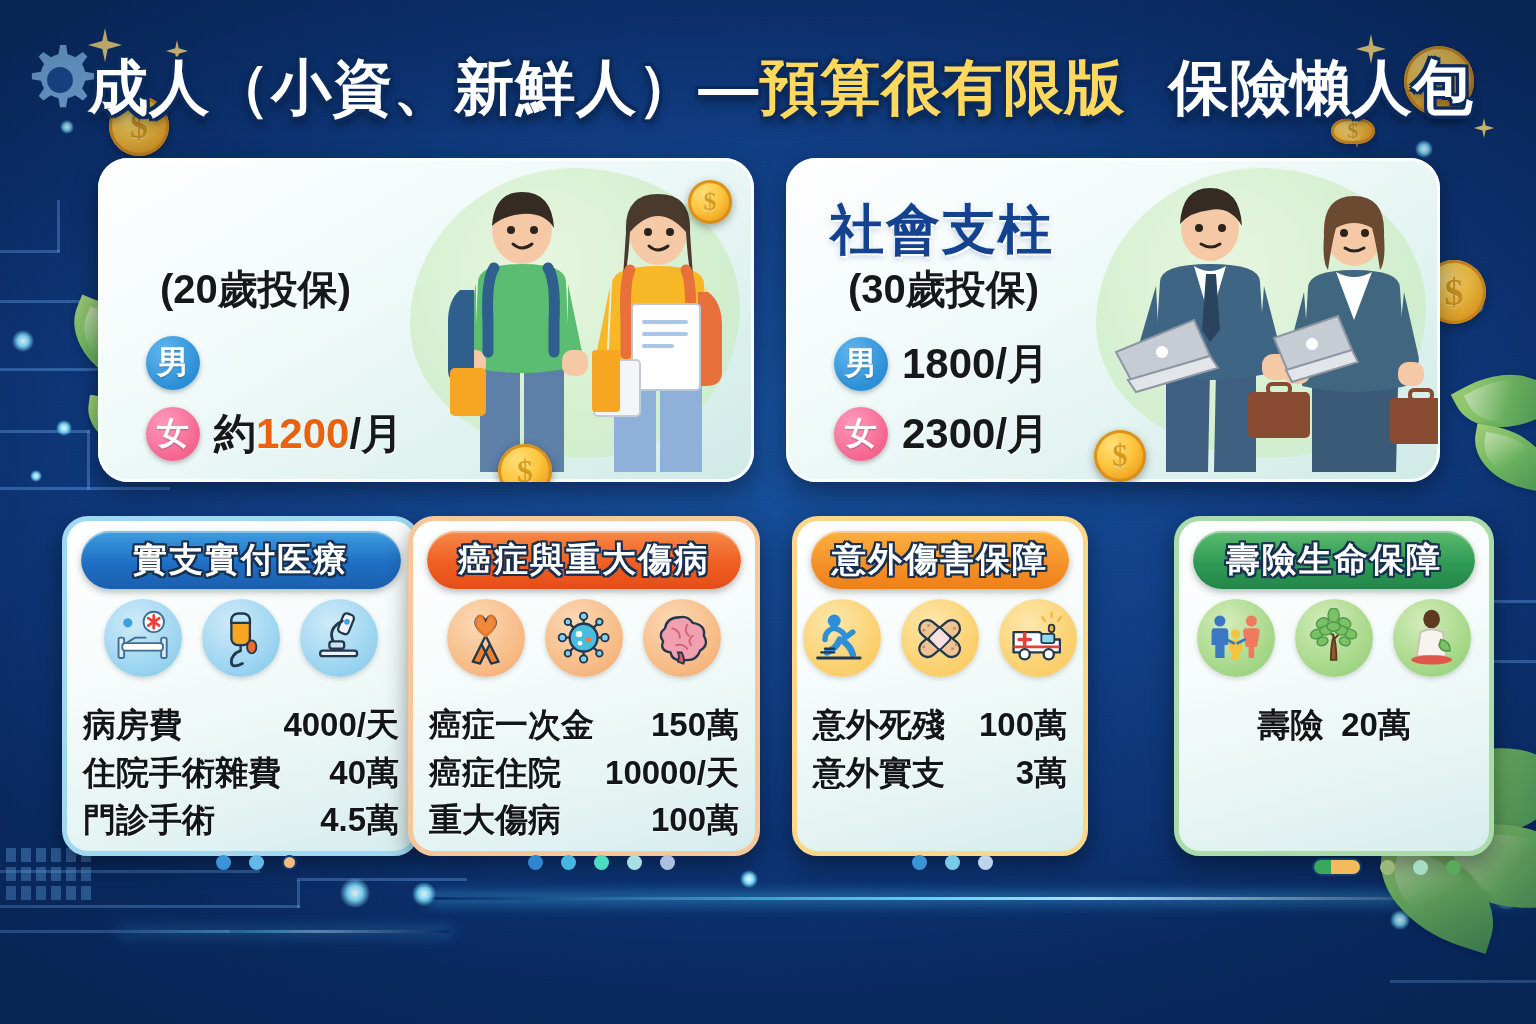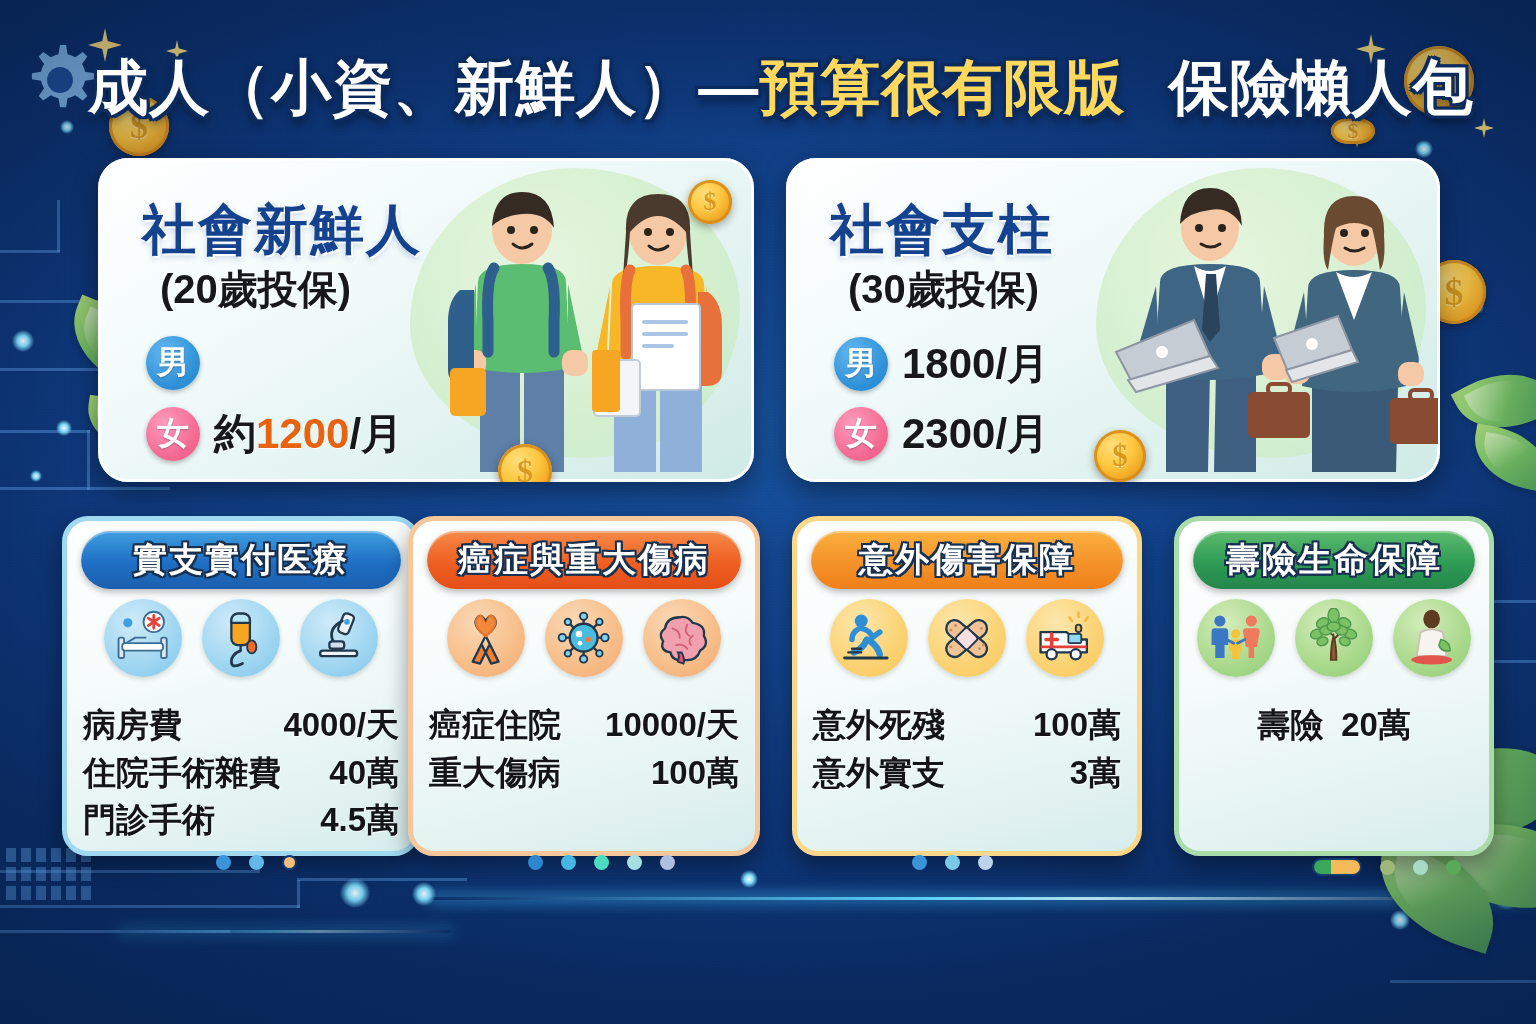--- a/index.html
+++ b/index.html
@@ -162,21 +162,21 @@
     text-shadow:1px 1px 0 rgba(255,255,255,.7);
     white-space:nowrap;
   }
   .brow.center { justify-content:center; gap:18px; }
 
   
   #card-med   { left:62px;   width:358px; border:5px solid #9fd8ef; }
   #card-med   .hdr { background:linear-gradient(180deg,#3f9fe0 0%, #1f6fc4 55%, #1b5fae 100%); }
   #card-cancer{ left:408px;  width:352px; border:5px solid #f6c79b; }
   #card-cancer .hdr { background:linear-gradient(180deg,#f68a47 0%, #ef5f23 55%, #e44e16 100%); }
-  #card-acc   { left:792px;  width:350px; border:5px solid #fbd78a; }
+  #card-acc   { left:792px;  width:296px; border:5px solid #fbd78a; }
   #card-acc   .hdr { background:linear-gradient(180deg,#fcb03f 0%, #f4922a 55%, #ef7f18 100%); }
   #card-life  { left:1174px; width:320px; border:5px solid #a9dca9; }
   #card-life  .hdr { background:linear-gradient(180deg,#5cbb6d 0%, #2f9b55 55%, #23864a 100%); }
 
   .ic.blue   { background:radial-gradient(circle at 38% 30%, #cfeaf8 0%, #9fd6f1 60%, #7ec6ea 100%); }
   .ic.orange { background:radial-gradient(circle at 38% 30%, #fbd9b6 0%, #f7bd88 60%, #f3a86d 100%); }
   .ic.yellow { background:radial-gradient(circle at 38% 30%, #fde7ac 0%, #fbd272 60%, #f8c65a 100%); }
   .ic.green  { background:radial-gradient(circle at 38% 30%, #d4ecbb 0%, #a9d98b 60%, #8ecc77 100%); }
   .ic svg { position:absolute; inset:12%; width:76%; height:76%; }
 
@@ -335,21 +335,20 @@
 
       <rect x="214" y="132" width="68" height="86" rx="4" fill="#ffffff" stroke="#b9c7d6" stroke-width="2"></rect>
       <rect x="224" y="148" width="46" height="4" rx="2" fill="#a9c6e6"></rect>
       <rect x="224" y="160" width="46" height="4" rx="2" fill="#a9c6e6"></rect>
       <rect x="224" y="172" width="32" height="4" rx="2" fill="#a9c6e6"></rect>
       <rect x="176" y="188" width="46" height="56" rx="4" fill="#f3f5f7" stroke="#c2ccd6" stroke-width="2"></rect>
       <rect x="174" y="178" width="28" height="62" rx="4" fill="#f6a623"></rect>
     </g>
   </svg>
 
-  <div class="ptitle">社會新鮮人</div>
   <div class="psub">(20歲投保)</div>
 
   <div class="prow" style="left:48px;top:178px;">
     <div class="gbadge m">男</div>
   </div>
 
   <div class="prow" style="left:48px;top:248px;">
     <div class="gbadge f">女</div>
     <div class="pamt">
       <span class="num-b">約</span><span class="num-o">1200</span><span class="num-b">/月</span>
@@ -525,20 +524,24 @@
         <path d="M30 10 q-14 0 -16 12 q-8 6 -2 14 q-4 10 8 12 q2 10 14 8 q14 2 18 -10 q10 -6 4 -16 q2 -12 -12 -14 q-6 -8 -14 -6 Z" fill="#f0a0ae" stroke="#22384d" stroke-width="2.5"></path>
         <g stroke="#d15e74" stroke-width="2" fill="none" stroke-linecap="round">
           <path d="M22 22 q8 2 8 10 M38 18 q-4 8 2 12 M26 40 q8 -2 12 4 M44 30 q-6 4 -2 10"></path>
         </g>
         <path d="M32 48 q4 8 2 12 l-6 -2 q2 -6 0 -10 Z" fill="#e2556c" stroke="#22384d" stroke-width="2"></path>
       </svg>
     </div>
   </div>
   <div class="rows">
     <div class="brow">
+      <span>癌症一次金</span>
+      <span>150萬</span>
+    </div>
+    <div class="brow">
       <span>癌症住院</span>
       <span>10000/天</span>
     </div>
     <div class="brow">
       <span>重大傷病</span>
       <span>100萬</span>
     </div>
   </div>
 </div>
 

